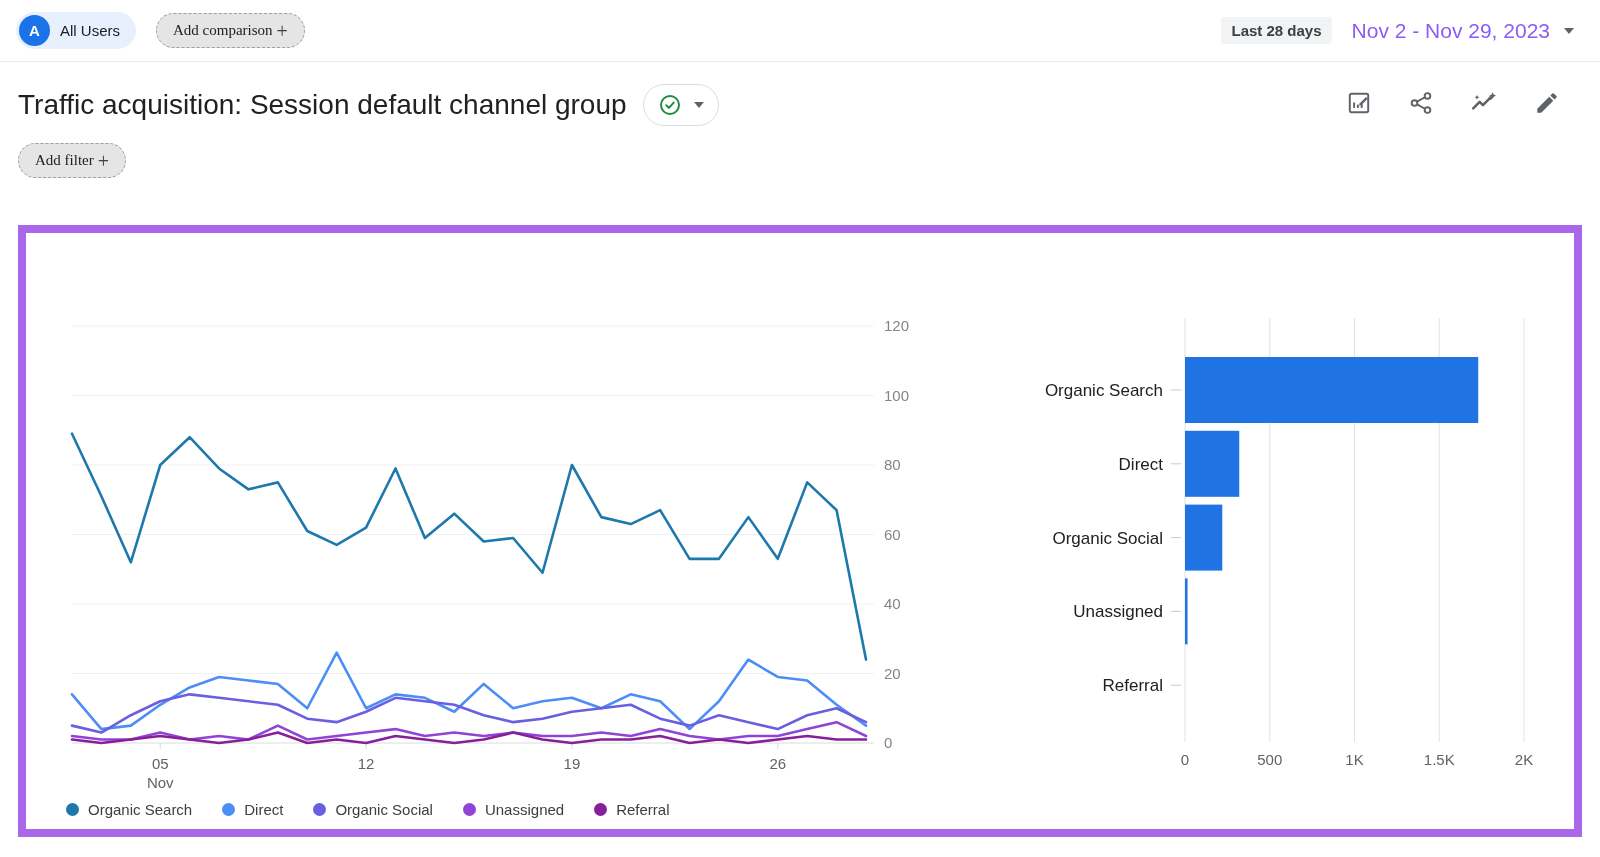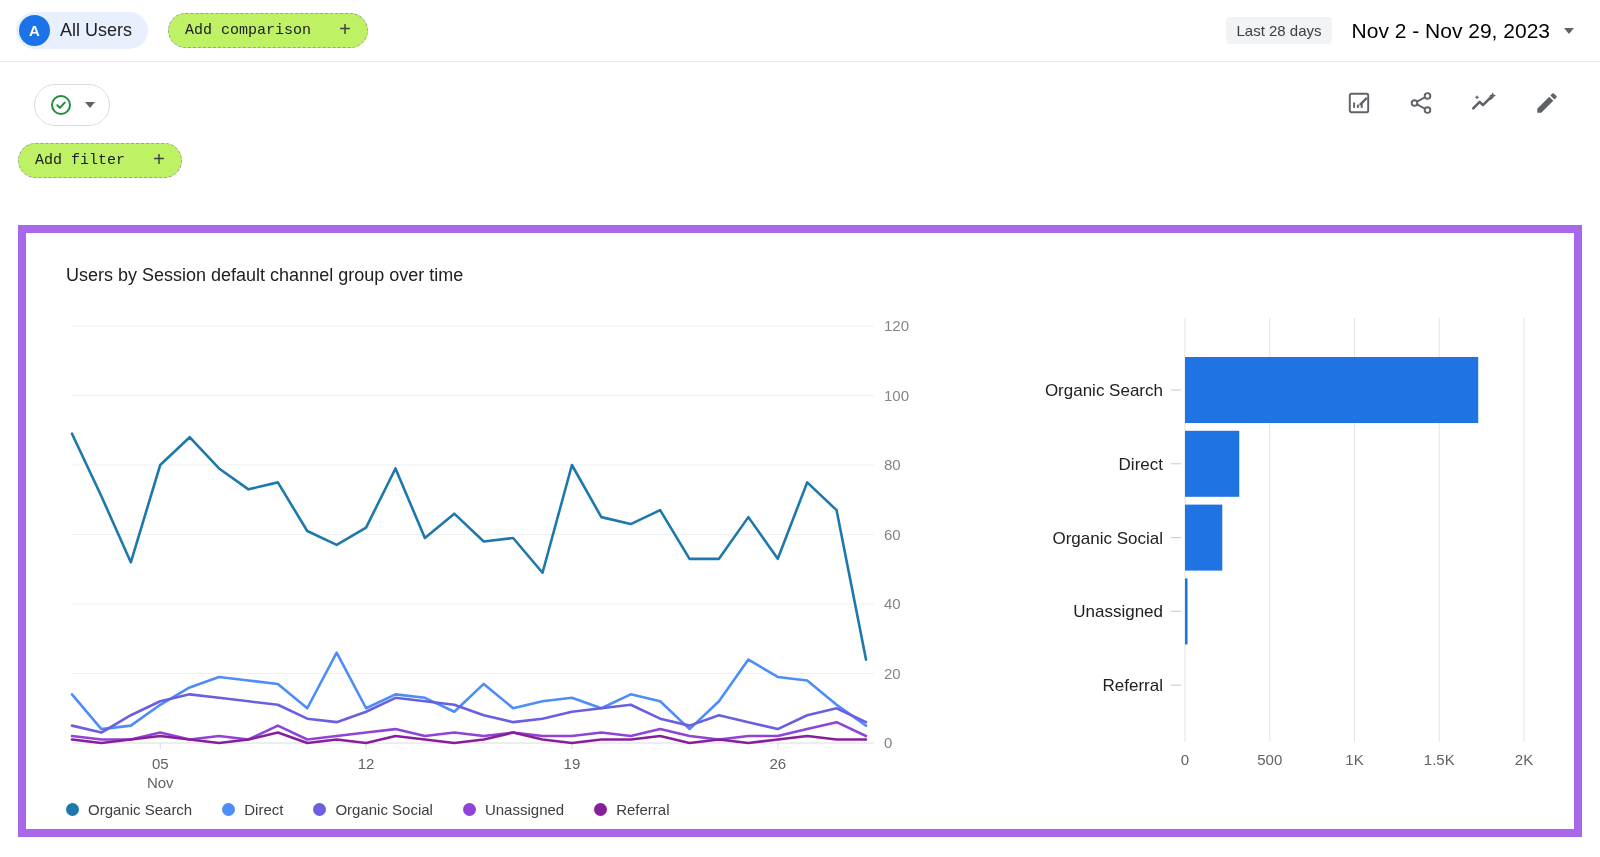--- a/index.html
+++ b/index.html
@@ -21,38 +21,38 @@
     display:flex; align-items:center; gap:10px;
     background:#e8f0fe; border-radius:20px;
     padding:3px 16px 3px 3px; cursor:pointer;
   }
   .avatar {
     width:31px; height:31px; border-radius:50%;
     background:#1a73e8; color:#fff;
     display:flex; align-items:center; justify-content:center;
     font-size:15px; font-weight:700;
   }
-  .chip-label { font-size:18px; font-weight:500; color:#202124; }
+  .chip-label { font-size:15px; font-weight:500; color:#202124; }
   .dashed-pill {
-    display:flex; align-items:center; gap:28px;
+    display:flex; align-items:center; gap:4px;
     border:1px dashed #9aa0a6; border-radius:20px;
-    padding:8px 16px; background:#bef264;
-    font-family:Liberation Mono, monospace; font-size:15px; font-weight:500; color:#202124;
+    padding:8px 16px; background:#e5e5e5;
+    font-family:Liberation Serif, serif; font-size:15px; font-weight:500; color:#202124;
     cursor:pointer;
   }
   .plus { font-size:20px; font-weight:400; color:#3c4043; line-height:14px; }
   .spacer { flex:1; }
   .range-chip {
     background:#f1f3f4; border-radius:4px; padding:5px 10px;
-    font-size:15px; font-weight:400; color:#3c4043;
+    font-size:15px; font-weight:700; color:#3c4043;
   }
   .date-btn {
     display:flex; align-items:center; gap:14px;
     background:none; border:none; cursor:pointer;
-    font-family:inherit; font-size:21px; color:#000000; padding:0;
+    font-family:inherit; font-size:21px; color:#8b5cf6; padding:0;
   }
   .caret {
     width:0; height:0;
     border-left:5px solid transparent; border-right:5px solid transparent;
     border-top:6px solid #5f6368;
   }
   
   .header {
     position:absolute; top:84px; left:18px; right:30px;
     display:flex; align-items:center;
@@ -99,20 +99,21 @@
   </button>
   <div class="spacer"></div>
   <span class="range-chip">Last 28 days</span>
   <button class="date-btn">
     <span>Nov 2 - Nov 29, 2023</span>
     <span class="caret"></span>
   </button>
 </div>
 
 <div class="header">
+  <h1 class="page-title" style="margin:0">Traffic acquisition: Session default channel group</h1>
   <div class="status-pill">
     <span style="display:flex">
       <svg width="24" height="24" viewBox="0 0 24 24">
         <circle cx="12" cy="12" r="9" fill="none" stroke="#1e8e3e" stroke-width="2"></circle>
         <polyline points="8.3,12.3 10.9,14.9 15.7,9.6" fill="none" stroke="#1e8e3e" stroke-width="2" stroke-linecap="round" stroke-linejoin="round"></polyline>
       </svg>
     </span>
     <span class="caret"></span>
   </div>
   <div class="toolbar">
@@ -149,21 +150,20 @@
     </span>
   </div>
 </div>
 
 <button class="dashed-pill add-filter">
   <span>Add filter</span>
   <span class="plus">+</span>
 </button>
 
 <div class="panel">
-  <div class="chart-title" id="line-title">Users by Session default channel group over time</div>
   <svg id="line-chart-svg" width="880" height="500">
       <line x1="6" x2="808" y1="446" y2="446" stroke="#dadce0" stroke-width="1"></line>
       <text x="818" y="451" font-size="15" fill="#80868b">0</text>
       <line x1="6" x2="808" y1="376.5" y2="376.5" stroke="#f0f1f2" stroke-width="1"></line>
       <text x="818" y="381.5" font-size="15" fill="#80868b">20</text>
       <line x1="6" x2="808" y1="307" y2="307" stroke="#f0f1f2" stroke-width="1"></line>
       <text x="818" y="312" font-size="15" fill="#80868b">40</text>
       <line x1="6" x2="808" y1="237.5" y2="237.5" stroke="#f0f1f2" stroke-width="1"></line>
       <text x="818" y="242.5" font-size="15" fill="#80868b">60</text>
       <line x1="6" x2="808" y1="168" y2="168" stroke="#f0f1f2" stroke-width="1"></line>

